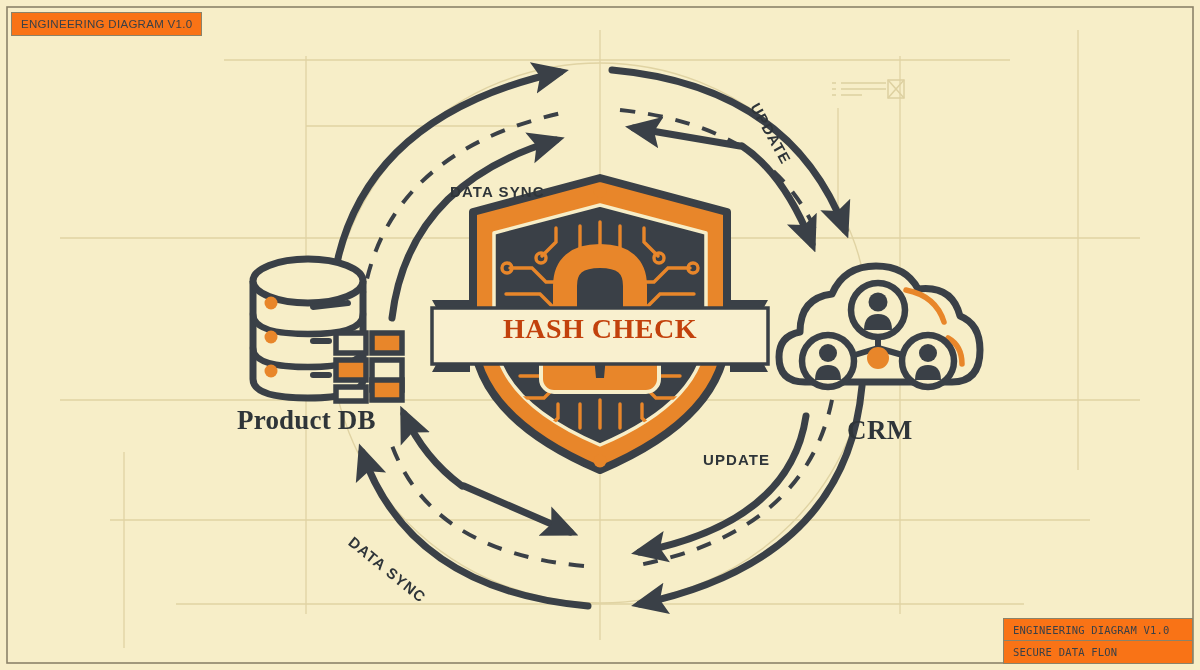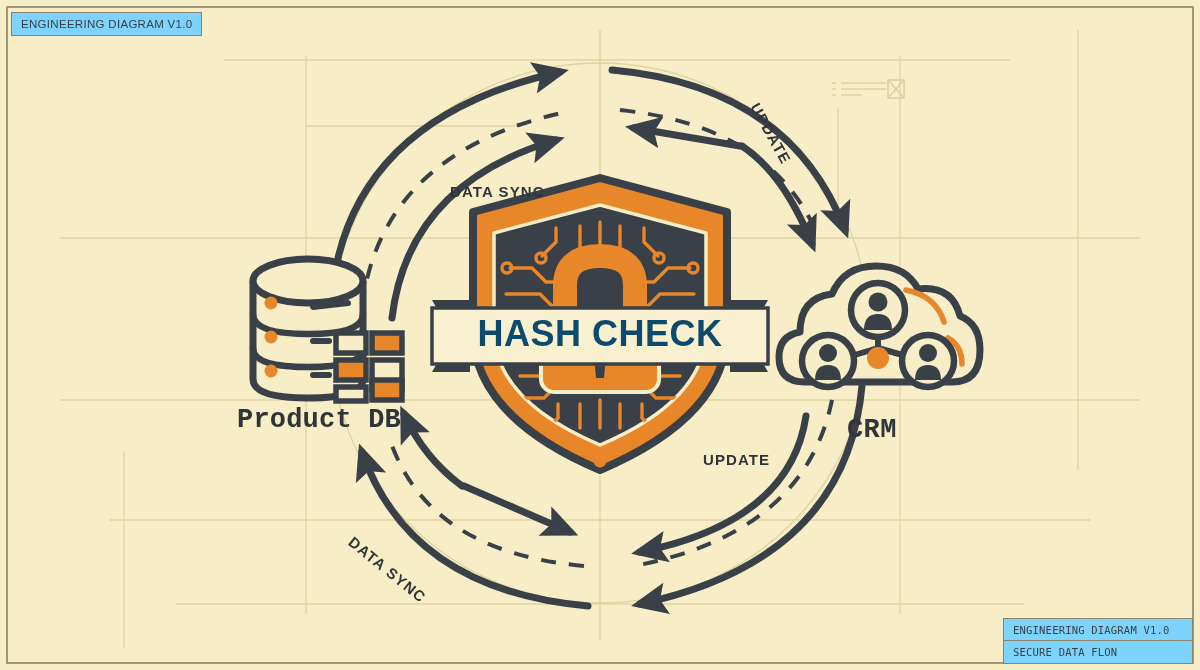--- a/index.html
+++ b/index.html
@@ -24,21 +24,21 @@
     top: 0; left: 0;
     width: 1200px;
     height: 670px;
     display: block;
   }
 
   
   .title-block {
     position: absolute;
     border: 1.4px solid #8b8369;
-    background: #7dd3fc;
+    background: #f97316;
     color: #3a4047;
     white-space: nowrap;
     display: flex;
     align-items: center;
   }
 
   #tb-topleft {
     left: 11px;
     top: 12px;
     height: 24px;
@@ -82,36 +82,36 @@
   #lbl-update-top   { left: 762px; top: 100px; transform: rotate(61deg); transform-origin: left top; }
   #lbl-update-bot   { left: 703px; top: 451px; }
   #lbl-datasync-bot { left: 356px; top: 533px; transform: rotate(39deg); transform-origin: left top; }
 
   
   .node-caption {
     position: absolute;
     color: #2f3539;
     font-weight: 700;
     white-space: nowrap;
-    font-family: Liberation Mono, monospace;
+    font-family: Liberation Serif, serif;
   }
   #cap-productdb { left: 237px; top: 405px; font-size: 27px; letter-spacing: .2px; }
   #cap-crm       { left: 847px; top: 415px; font-size: 27px; letter-spacing: .4px; }
 
   
   #shield-word {
     position: absolute;
     left: 0; right: 0;
     top: 313px;
     text-align: center;
-    font-size: 36px;
+    font-size: 28px;
     font-weight: 700;
     letter-spacing: .5px;
-    color: #0c4a6e;
-    font-family: Liberation Sans, sans-serif;
+    color: #c2410c;
+    font-family: Liberation Serif, serif;
     pointer-events: none;
   }
 </style>
 </head>
 <body>
 
 <div id="stage">
 
   <svg id="canvas" viewBox="0 0 1200 670">
     <defs>

